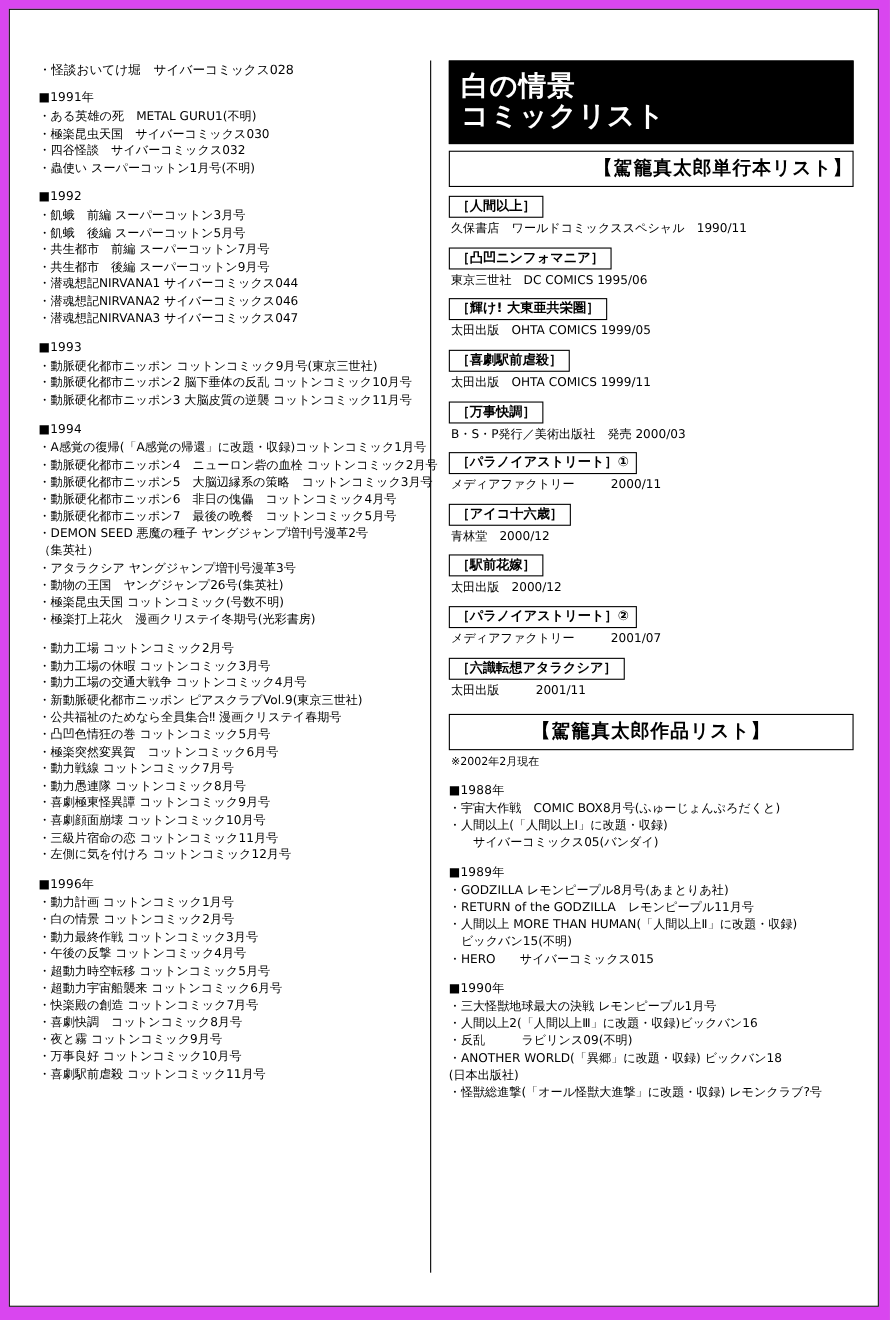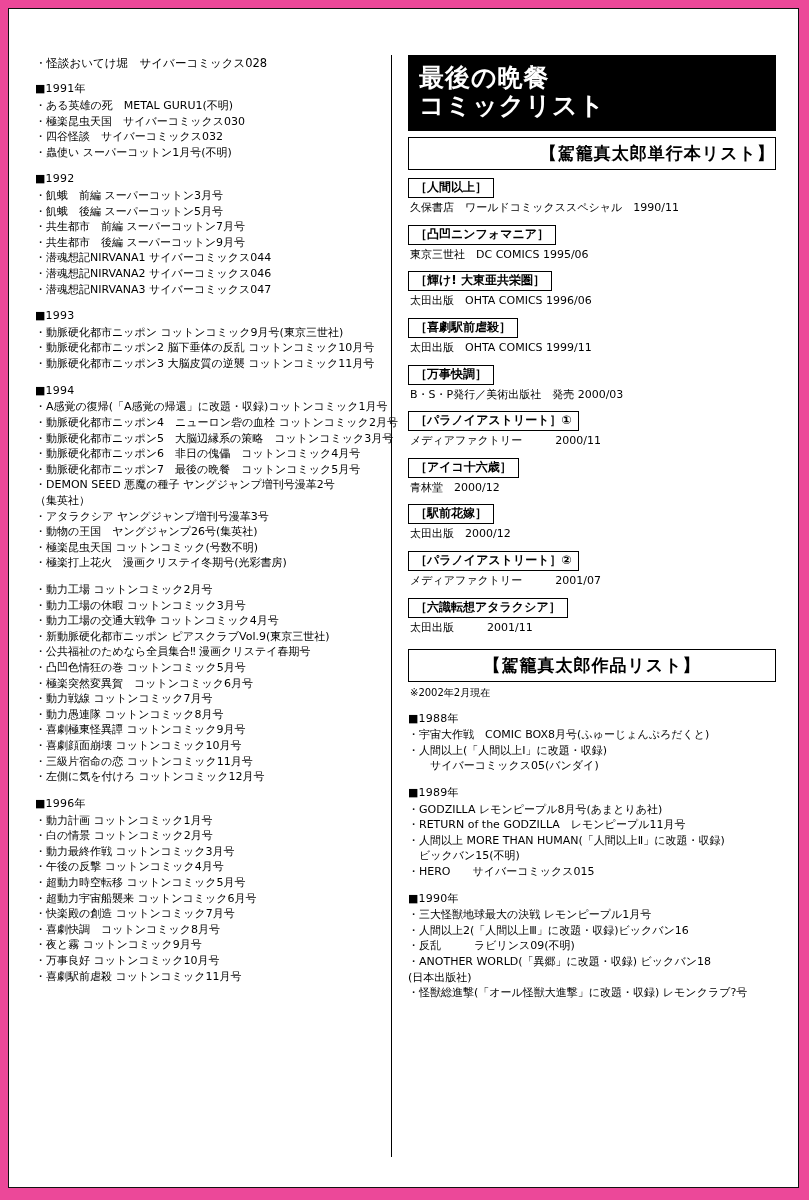--- a/index.html
+++ b/index.html
@@ -1,18 +1,18 @@
 <!DOCTYPE html>
 <html><head>
 <meta charset="utf-8">
 <style>
   html,body{margin:0;padding:0;background:#b9b9b9;}
   body{font-family:"DejaVu Sans","Liberation Sans",sans-serif;}
   .page{
-    position:relative;width:809px;height:1200px;background:#ec4899;
+    position:relative;width:809px;height:1200px;background:#d946ef;
     box-sizing:border-box;overflow:hidden;
   }
   .sheet{
     position:absolute;left:8px;top:8px;right:10px;bottom:12px;
     background:#fff;border:1px solid #111;box-sizing:border-box;
   }
   .inner{
     position:absolute;left:26px;top:46px;right:22px;bottom:30px;
     display:flex;box-sizing:border-box;
   }
@@ -135,37 +135,37 @@
           <p class="entry">・夜と霧 コットンコミック9月号</p>
           <p class="entry">・万事良好 コットンコミック10月号</p>
           <p class="entry">・喜劇駅前虐殺 コットンコミック11月号</p>
         </div>
       </div>
 
       <div class="divider"></div>
 
       <div class="col-right">
         <div class="titlebox">
-          <div class="t1">最後の晩餐</div>
+          <div class="t1">白の情景</div>
           <div class="t2">コミックリスト</div>
         </div>
 
         <div class="sectionhead">【駕籠真太郎単行本リスト】</div>
 
         <div class="bookitem">
           <div class="booktitle">［人間以上］</div>
           <div class="bookmeta">久保書店　ワールドコミックススペシャル　1990/11</div>
         </div>
         <div class="bookitem">
           <div class="booktitle">［凸凹ニンフォマニア］</div>
           <div class="bookmeta">東京三世社　DC COMICS 1995/06</div>
         </div>
         <div class="bookitem">
           <div class="booktitle">［輝け! 大東亜共栄圏］</div>
-          <div class="bookmeta">太田出版　OHTA COMICS 1996/06</div>
+          <div class="bookmeta">太田出版　OHTA COMICS 1999/05</div>
         </div>
         <div class="bookitem">
           <div class="booktitle">［喜劇駅前虐殺］</div>
           <div class="bookmeta">太田出版　OHTA COMICS 1999/11</div>
         </div>
         <div class="bookitem">
           <div class="booktitle">［万事快調］</div>
           <div class="bookmeta">B・S・P発行／美術出版社　発売 2000/03</div>
         </div>
         <div class="bookitem">

